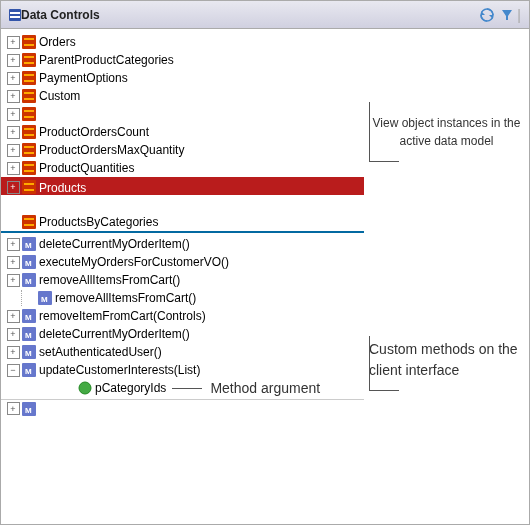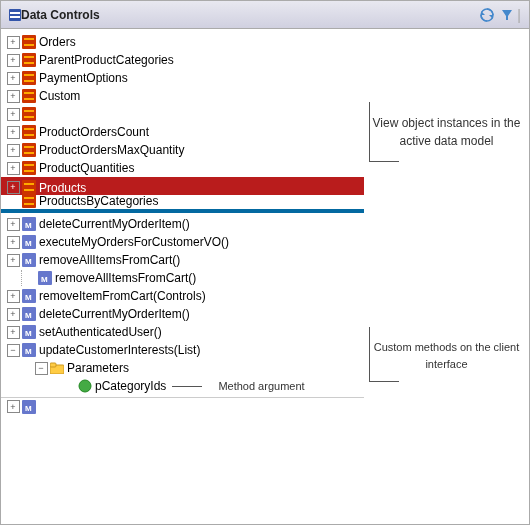--- a/index.html
+++ b/index.html
@@ -241,21 +241,21 @@
         <span class="item-icon">
           <svg width="14" height="14">
               <rect x="0" y="0" width="14" height="14" fill="#cc3300" rx="1"></rect>
               <rect x="2" y="3" width="10" height="2" fill="#ffaa00"></rect>
               <rect x="2" y="9" width="10" height="2" fill="#ffaa00"></rect>
             </svg>
         </span>
         <span class="item-label">Products</span>
       </div>
 
-      <div class="tree-item indent-0" style="border-bottom: 4px solid #0369a1; padding-bottom: 2px; margin-bottom: 2px;">
+      <div class="tree-item indent-0" style="border-bottom: 2px solid #0369a1; padding-bottom: 2px; margin-bottom: 2px; margin-top: 20px;">
         <span class="expand-btn" style="width:16px;display:inline-block;"></span>
         <span class="item-icon">
           <svg width="14" height="14">
               <rect x="0" y="0" width="14" height="14" fill="#cc3300" rx="1"></rect>
               <rect x="2" y="3" width="10" height="2" fill="#ffaa00"></rect>
               <rect x="2" y="9" width="10" height="2" fill="#ffaa00"></rect>
             </svg>
         </span>
         <span class="item-label">ProductsByCategories</span>
       </div>
@@ -341,41 +341,31 @@
         <span class="expand-btn minus"></span>
         <span class="item-icon">
           <svg width="14" height="14">
               <rect x="0" y="0" width="14" height="14" fill="#6677cc" rx="1"></rect>
               <text x="3" y="11" fill="#fff" font-size="8" font-weight="bold">M</text>
             </svg>
         </span>
         <span class="item-label">updateCustomerInterests(List)</span>
       </div>
 
-      <div class="tree-item" style="padding-left: 32px;">
-        <span class="expand-btn minus"></span>
-        <span class="item-icon">
-          <svg width="14" height="12">
-            <rect x="0" y="3" width="14" height="9" fill="#ffcc44" stroke="#cc9922" stroke-width="1" rx="1"></rect>
-            <rect x="0" y="1" width="6" height="4" fill="#ffcc44" stroke="#cc9922" stroke-width="1" rx="1"></rect>
-          </svg>
-        </span>
-        <span class="item-label">Parameters</span>
-      </div>
 
       <div class="tree-item" style="padding-left: 60px; position: relative;">
         <span class="expand-btn" style="width:16px;display:inline-block;"></span>
         <span class="item-icon">
           <svg width="14" height="14">
             <circle cx="7" cy="7" r="6" fill="#44aa44" stroke="#228822" stroke-width="1"></circle>
           </svg>
         </span>
         <span class="item-label">pCategoryIds</span>
         <span style="display:inline-block; margin-left: 6px; border-top: 1px solid #555; width: 30px; vertical-align: middle;"></span>
-        <span style="margin-left: 16px; color: #333; font-size: 11px;">Method argument</span>
+        <span style="margin-left: 8px; color: #333; font-size: 14px;">Method argument</span>
       </div>
 
       <div class="tree-item indent-0" style="border-top: 1px solid #ccc; margin-top: 2px;">
         <span class="expand-btn plus"></span>
         <span class="item-icon">
           <svg width="14" height="14">
               <rect x="0" y="0" width="14" height="14" fill="#6677cc" rx="1"></rect>
               <text x="3" y="11" fill="#fff" font-size="8" font-weight="bold">M</text>
             </svg>
         </span>
@@ -385,21 +375,21 @@
 
     <div style="width: 165px; position: relative; flex-shrink: 0;">
 
       <div style="position: absolute; top: 85px; left: 5px; right: 5px; text-align: center; font-size: 12px; color: #333; line-height: 1.5;">
         <span>View object instances in the active data model</span>
         
         <div style="position: absolute; bottom: -12px; left: 0px; width: 1px; height: 60px; border-left: 1px solid #555;"></div>
         <div style="position: absolute; bottom: -12px; left: 0px; width: 30px; height: 1px; border-top: 1px solid #555;"></div>
       </div>
 
-      <div style="position: absolute; top: 310px; left: 5px; right: 5px; text-align: center; font-size: 11px; color: #333; line-height: 1.5;">
+      <div style="position: absolute; top: 310px; left: 5px; right: 5px; font-size: 14px; color: #333; line-height: 1.5;">
         <span>Custom methods on the client interface</span>
         <div style="position: absolute; bottom: -10px; left: 0px; width: 1px; height: 55px; border-left: 1px solid #555;"></div>
         <div style="position: absolute; bottom: -10px; left: 0px; width: 30px; height: 1px; border-top: 1px solid #555;"></div>
       </div>
 
     </div>
   </div>
 </div>
 
 </body></html>

